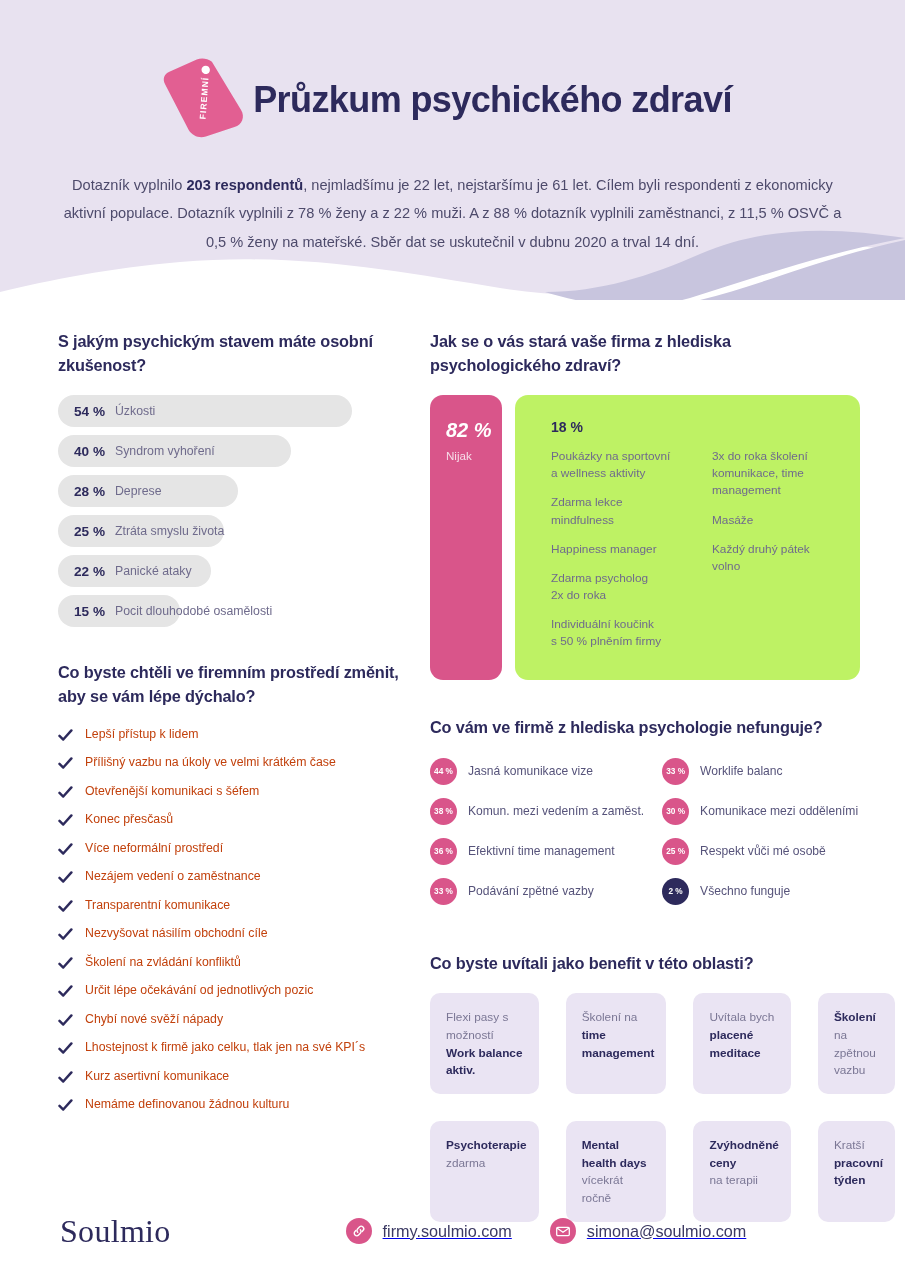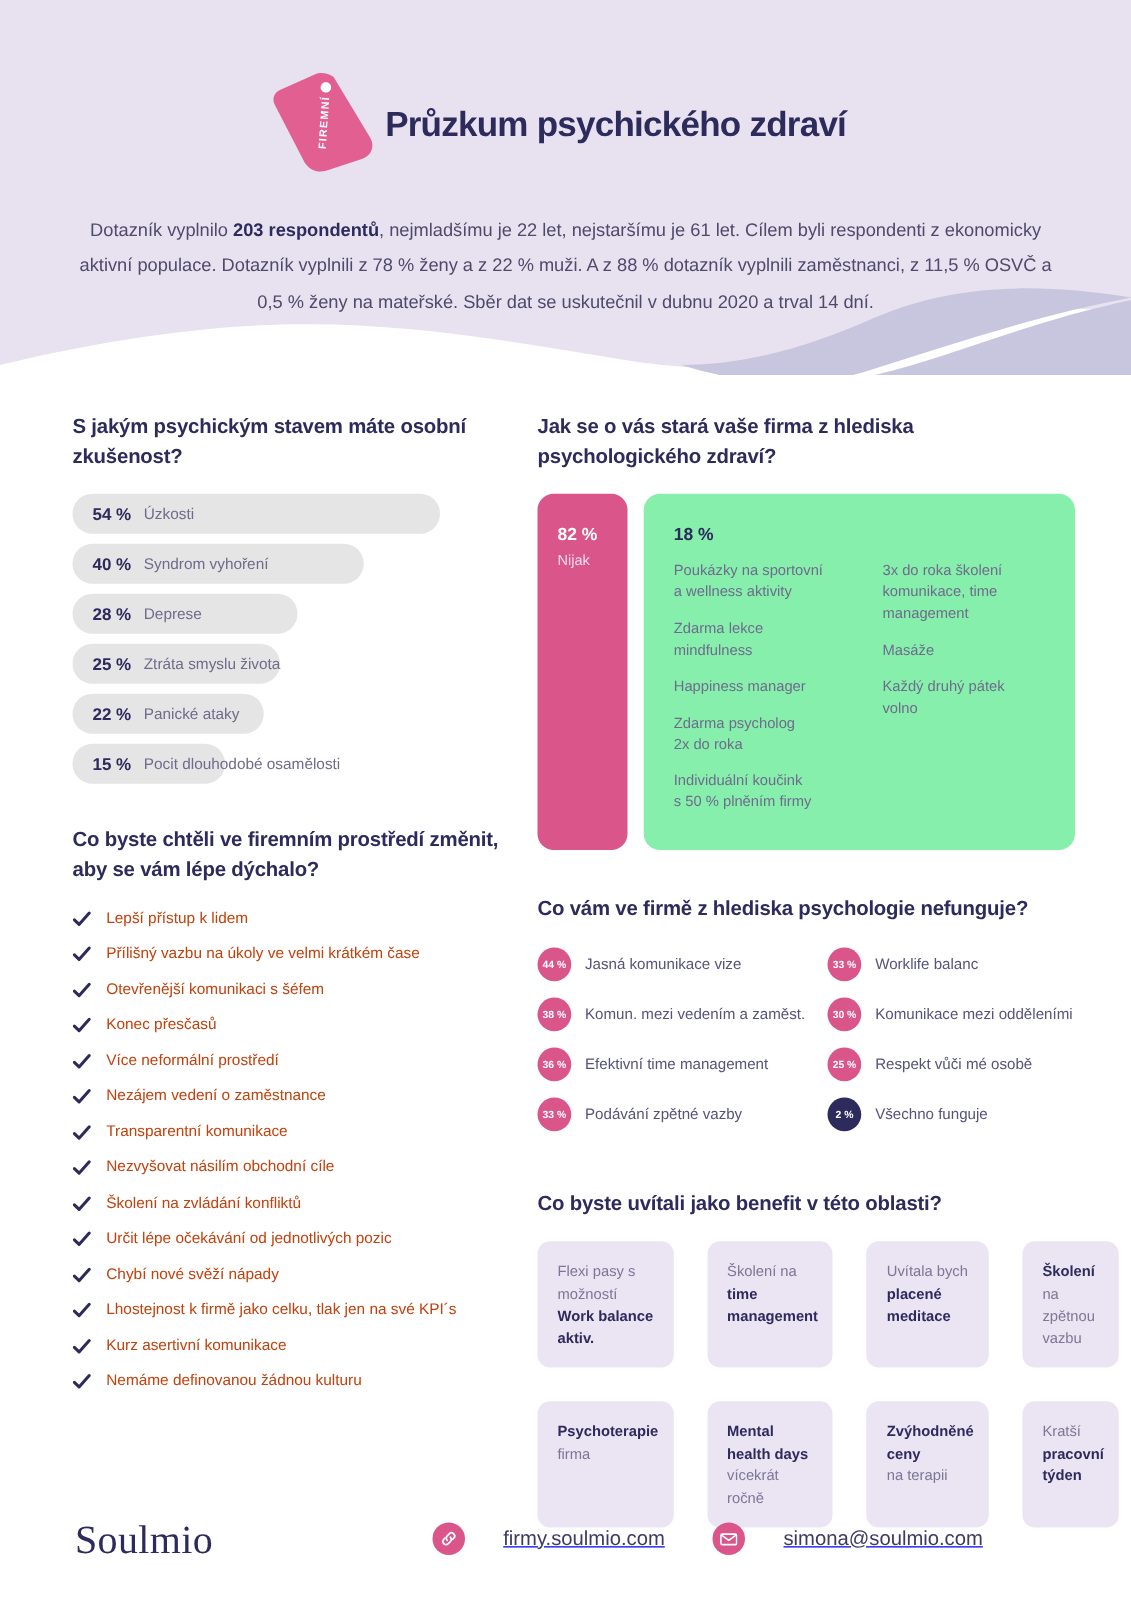--- a/index.html
+++ b/index.html
@@ -57,21 +57,21 @@
     position: absolute;
     top: 50%; left: 50%;
     transform: translate(-50%,-50%) rotate(-62deg);
     color: #ffffff;
     font-size: 8.5px;
     font-weight: bold;
     letter-spacing: 1.1px;
     white-space: nowrap;
   }
   .main-title {
-    font-size: 28px;
+    font-size: 36px;
     font-weight: bold;
     color: #2d2a5c;
     letter-spacing: -0.6px;
     line-height: 1.05;
     white-space: nowrap;
   }
   .intro {
     margin: 29px auto 0;
     width: 790px;
     text-align: center;
@@ -141,27 +141,27 @@
   
   .care-panel { display: flex; gap: 13px; margin-bottom: 36px; }
   .care-82 {
     width: 72px;
     flex: 0 0 72px;
     background: #d9558a;
     border-radius: 13px;
     padding: 24px 0 0 16px;
     min-height: 235px;
   }
-  .care-82 .pct { font-size: 14px; font-weight: bold; color: #ffffff; }
+  .care-82 .pct { font-size: 20px; font-weight: bold; color: #ffffff; font-style: italic; }
   .care-82 .lbl { font-size: 11.6px; color: #f7dce8; margin-top: 7px; }
   .care-18 {
     flex: 1 1 auto;
-    background: #86efac;
+    background: #bef264;
     border-radius: 13px;
-    padding: 24px 22px 18px 24px;
+    padding: 24px 22px 18px 36px;
   }
   .care-18 .pct { font-size: 14px; font-weight: bold; color: #2d2a5c; margin-bottom: 13px; }
   .care-cols { display: flex; gap: 35px; }
   .care-cols .ccol { flex: 1 1 0; }
   .care-cols p {
     font-size: 11.8px;
     color: #6f6b8c;
     line-height: 1.45;
     margin-bottom: 12px;
     white-space: pre-line;
@@ -243,21 +243,20 @@
     background: #d9558a;
     display: flex;
     align-items: center;
     justify-content: center;
     flex: 0 0 26px;
   }
   .footer-link .txt {
     font-size: 16.2px;
     color: #3c3a63;
     font-family: "Liberation Sans", sans-serif;
-    margin-left: 20px;
   }
 </style>
 </head>
 <body>
 
 <div class="page">
 
   <div class="header">
     <svg class="header-wave" viewBox="0 0 905 300" preserveAspectRatio="none">
       <path d="M0,0 L905,0 L905,252 C820,238 760,248 700,272 C640,296 575,300 500,288 C400,272 300,252 180,262 C110,268 50,280 0,292 Z" fill="#e8e2f0"></path>
@@ -500,21 +499,21 @@
           <div class="benefit-card">
             <span class="strong">Školení</span>
             <span class="light">na zpětnou vazbu</span>
           </div>
           <div class="benefit-card">
             <span class="strong">Relaxační zónu</span>
             <span class="light">ve firmě</span>
           </div>
           <div class="benefit-card">
             <span class="strong">Psychoterapie</span>
-            <span class="light">firma</span>
+            <span class="light">zdarma</span>
           </div>
           <div class="benefit-card">
             <span class="strong">Mental health days</span>
             <span class="light">vícekrát ročně</span>
           </div>
           <div class="benefit-card">
             <span class="strong">Zvýhodněné ceny</span>
             <span class="light">na terapii</span>
           </div>
           <div class="benefit-card">

